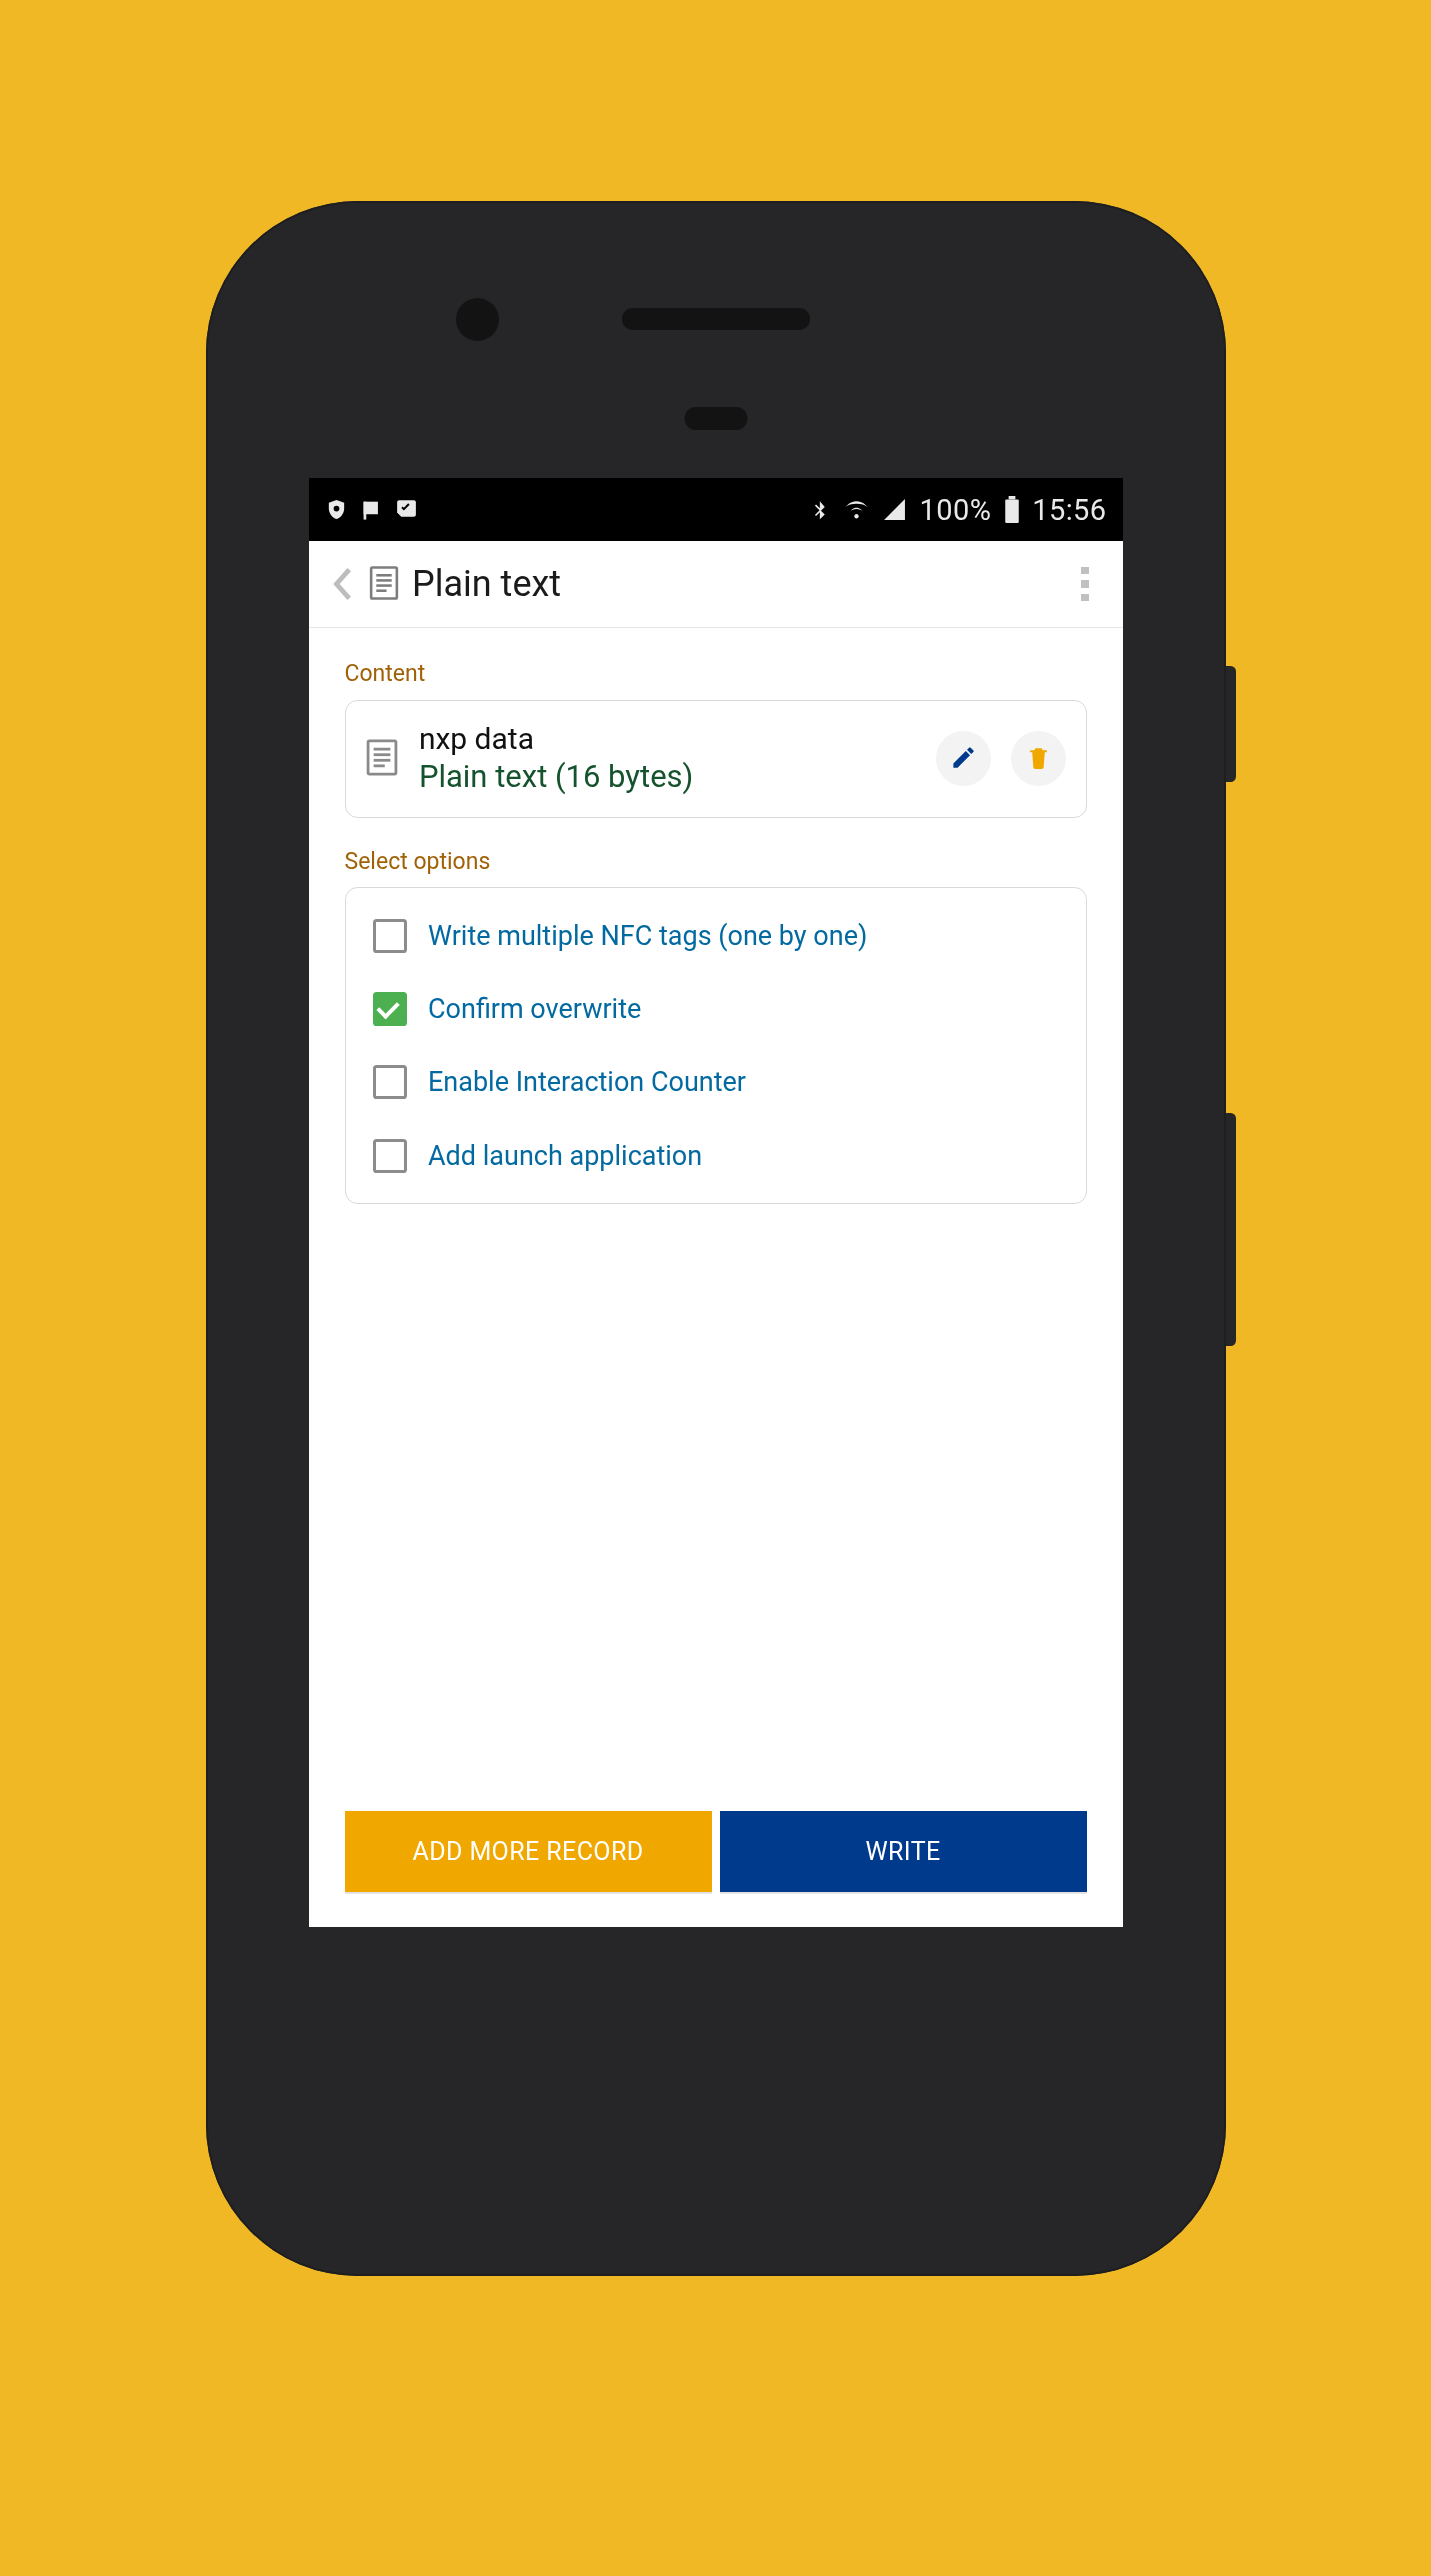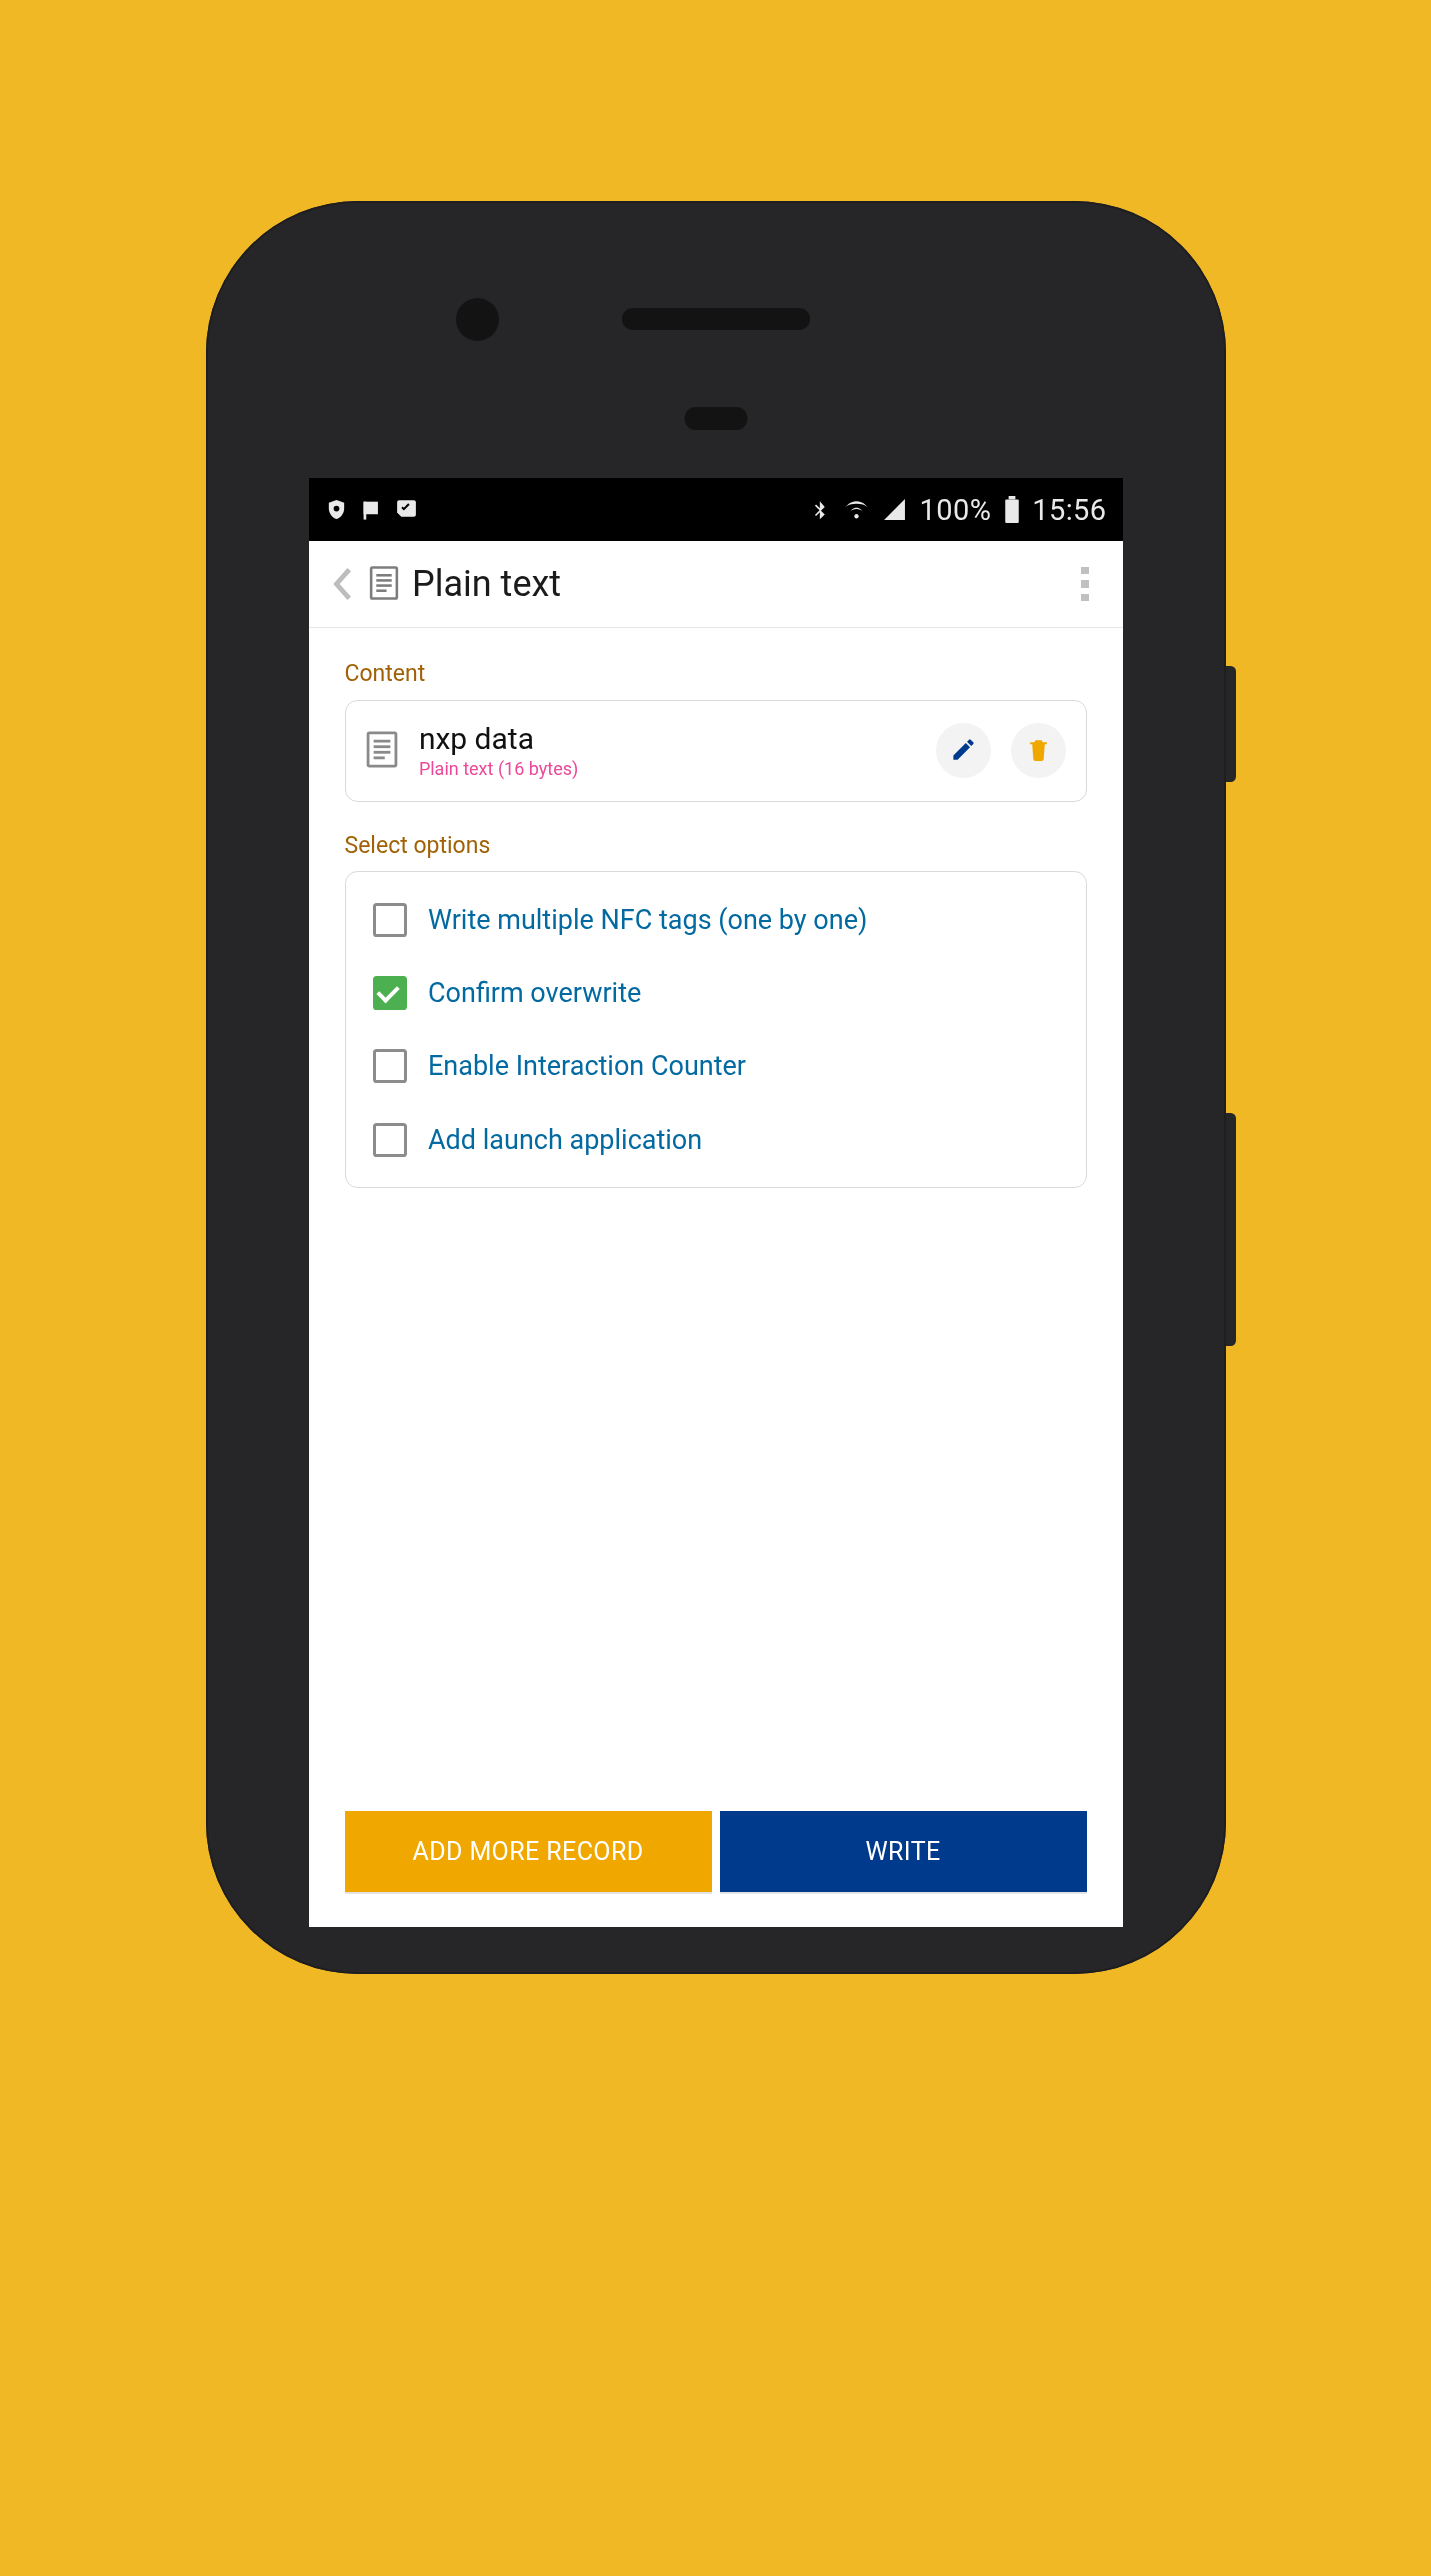--- a/index.html
+++ b/index.html
@@ -21,21 +21,21 @@
     justify-content: center;
   }
 
   
   .phone {
     position: absolute;
     top: 201px;
     left: 50%;
     transform: translateX(-50%);
     width: 1020px;
-    height: 1773px;
+    height: 2075px;
     background: #262628;
     border-radius: 152px;
     box-shadow: 0 0 0 1.8px #1e1e20 inset;
   }
   .phone::before { 
     content: "";
     position: absolute;
     top: 107px; left: 50%; transform: translateX(-50%);
     width: 188px; height: 21.5px;
     background: #131314;
@@ -146,21 +146,21 @@
     border-radius: 12.5px;
     padding: 21.5px 19.7px;
     display: flex;
     align-items: center;
     gap: 19.7px;
     margin-bottom: 30px;
   }
   .content-card .doc-ico { color:#8a8a8a; }
   .content-card .txtcol { flex:1; }
   .content-card .rec-title { font-size: 30px; color:#111; line-height:1.15; }
-  .content-card .rec-sub   { font-size: 18px; color:#ec4899; margin-top:1.8px; }
+  .content-card .rec-sub   { font-size: 31px; color:#14532d; margin-top:1.8px; }
   .circle-btn {
     width: 55px; height: 55px; border-radius: 50%;
     background:#f3f3f3;
     display:flex; align-items:center; justify-content:center;
   }
 
   .options-card {
     border: 0.9px solid #d9d9d9;
     border-radius: 12.5px;
     padding: 10.7px 0;

